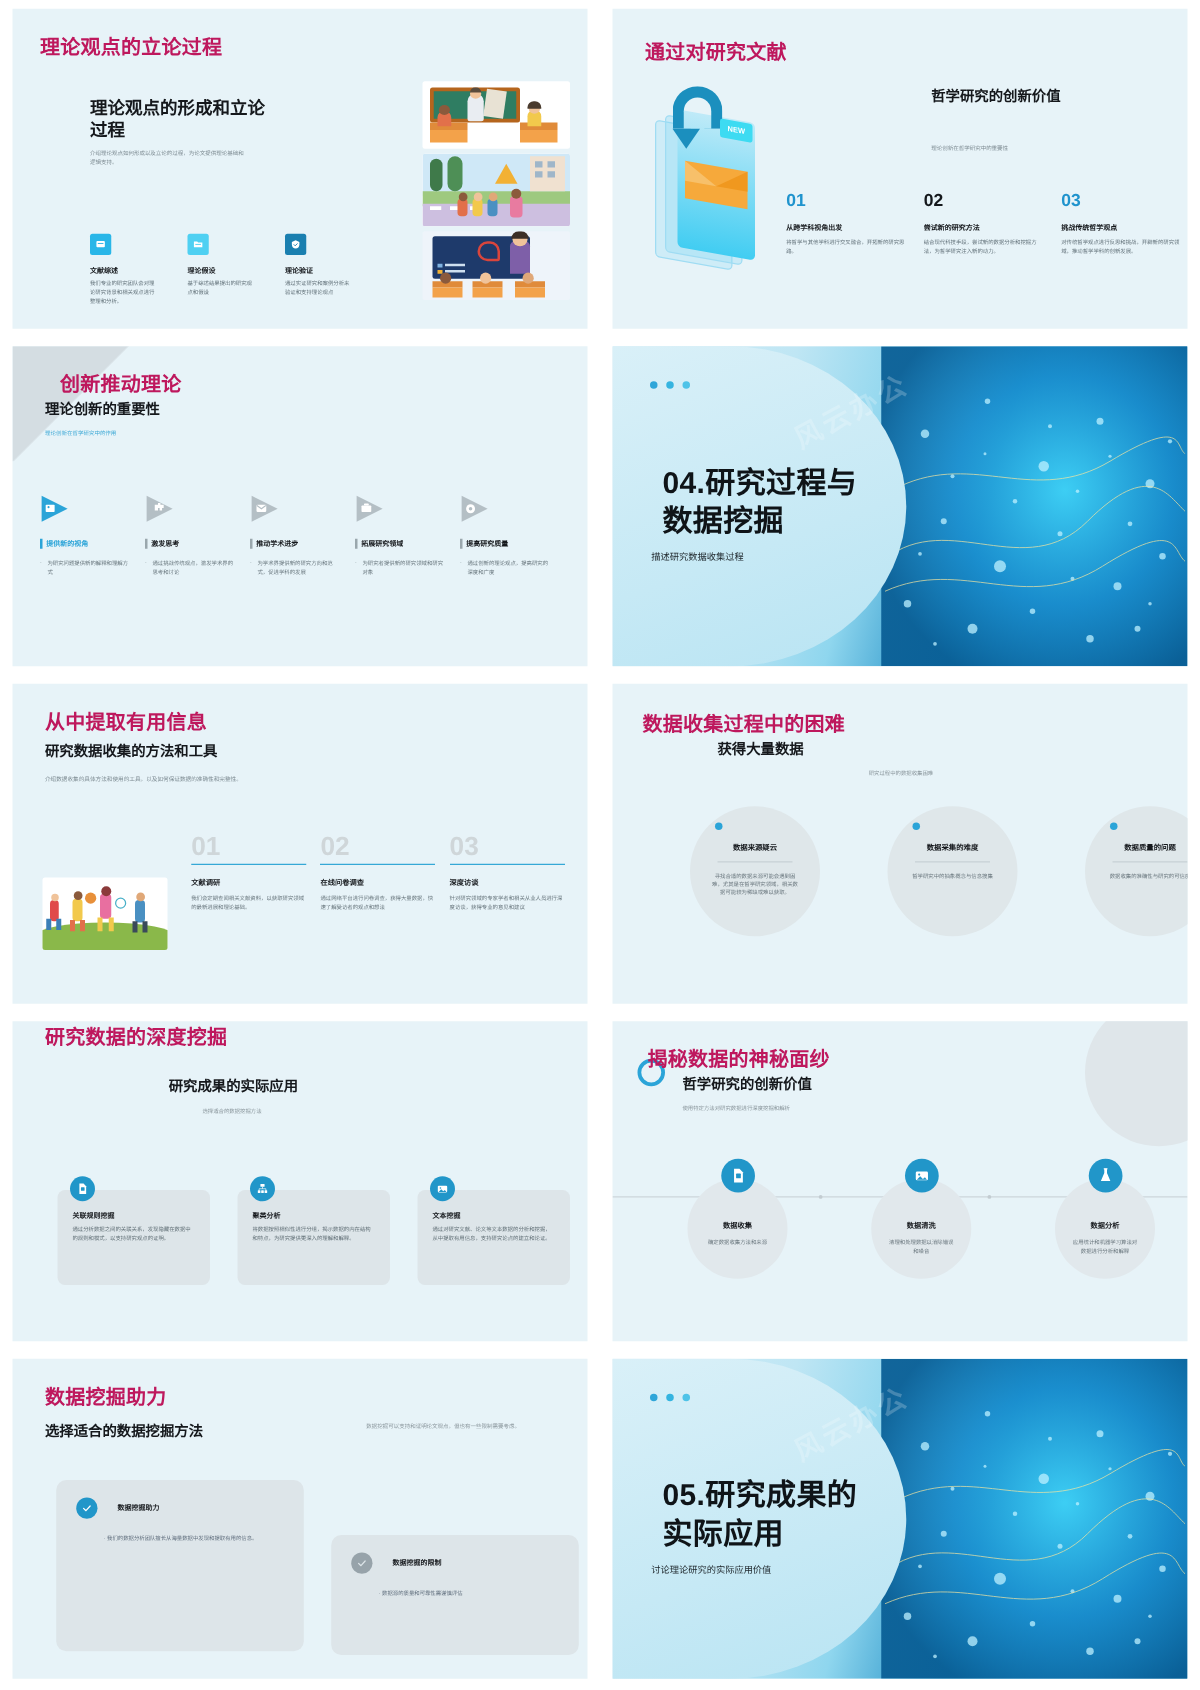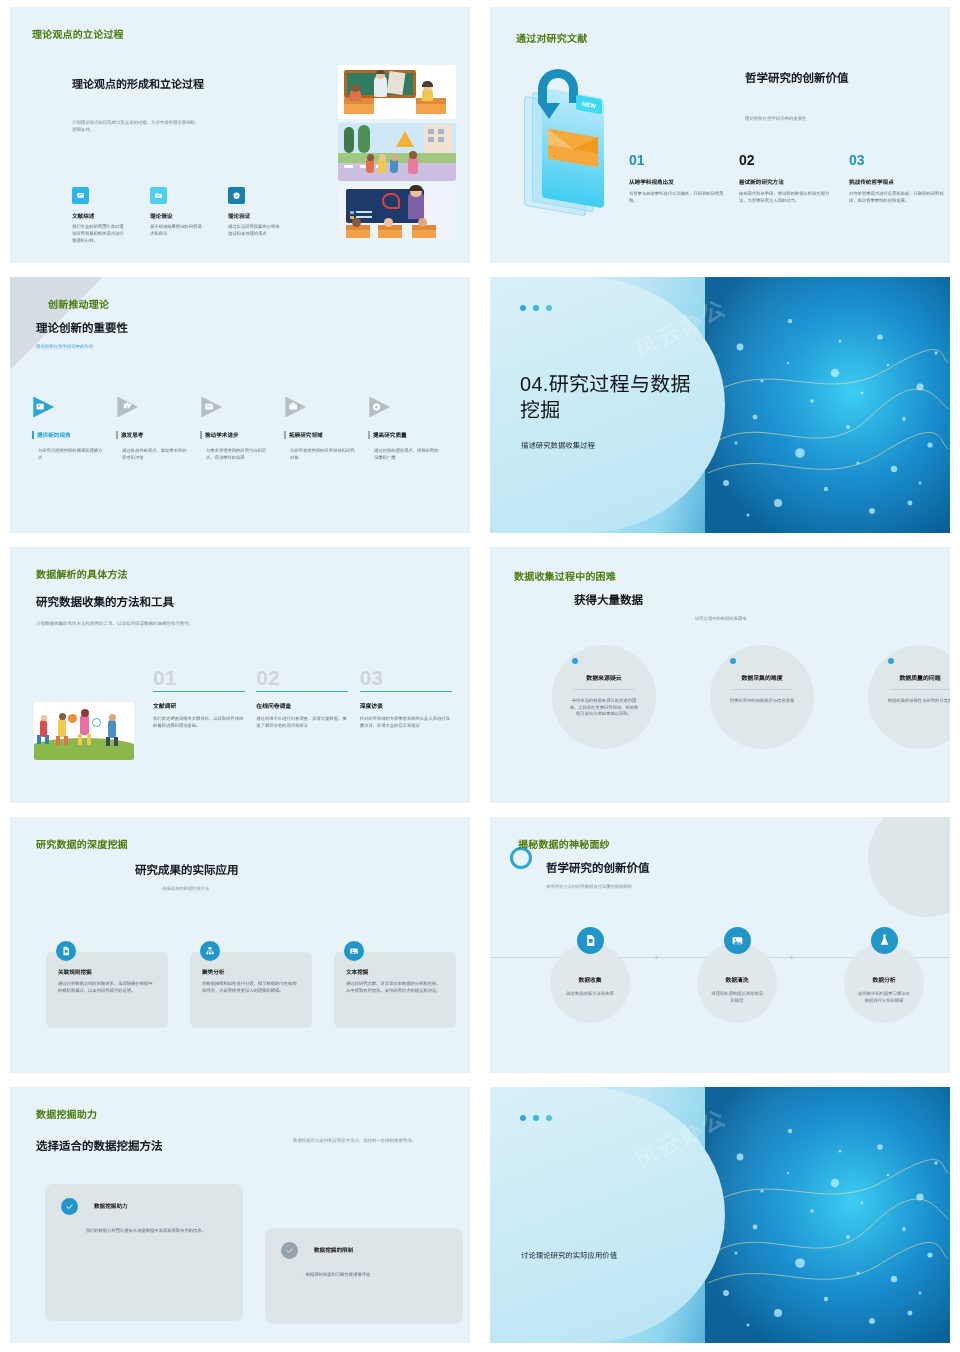--- a/index.html
+++ b/index.html
@@ -27,21 +27,21 @@
     position: absolute;
     left: 10px; top: 7px;
     width: 460px; height: 256px;
     background: #e7f3f8;
     overflow: hidden;
   }
   .inner.full { left: 10px; top: 7px; width: 460px; height: 256px; }
 
   
   .ttl {
-    font-size: 10px; font-weight: bold; color: #4d7c0f;
+    font-size: 16px; font-weight: bold; color: #be185d;
     letter-spacing: .2px; line-height: 1.25;
   }
   .sub-h {
     font-size: 11.5px; font-weight: bold; color: #15181c; line-height: 1.3;
   }
   .tiny {
     font-size: 4.4px; color: #7e8c93; line-height: 1.65;
   }
   .card-h { font-size: 5.6px; font-weight: bold; color: #15181c; }
   .card-b { font-size: 4.3px; color: #64737b; line-height: 1.62; }
@@ -97,22 +97,22 @@
   .sec-left {
     position: absolute; left: 0; top: 0; width: 235px; height: 100%;
     background: linear-gradient(160deg,#d9f0f8 0%, #c6e9f5 60%, #b8e4f3 100%);
     border-radius: 0 60% 60% 0 / 0 50% 50% 0;
   }
   .sec-dots { position: absolute; left: 30px; top: 28px; display: flex; gap: 7px; }
   .sec-dot { width: 6px; height: 6px; border-radius: 50%; background: #2fa6d9; }
   .sec-dot:nth-child(2) { background: #35b4e0; }
   .sec-dot:nth-child(3) { background: #4ec3e8; }
   .sec-title {
-    position: absolute; left: 30px; top: 95px; width: 180px;
-    font-size: 20px; font-weight: normal; color: #0f1418; line-height: 1.28; letter-spacing: .3px;
+    position: absolute; left: 40px; top: 95px; width: 180px;
+    font-size: 24px; font-weight: bold; color: #0f1418; line-height: 1.28; letter-spacing: .3px;
   }
   .sec-sub {
     position: absolute; left: 31px; top: 162px; font-size: 7.4px; color: #1c2429;
   }
   .sec-wm {
     position: absolute; left: 140px; top: 34px; font-size: 22px; color: rgba(255,255,255,.22);
     transform: rotate(-28deg); font-weight: bold; letter-spacing: 3px; pointer-events: none;
   }
 
   
@@ -135,21 +135,21 @@
   .s6-c {
     width: 104px; height: 104px; border-radius: 50%;
     background: #dfe7ea; position: relative; text-align: center;
   }
   .s6-dot { position: absolute; left: 20px; top: 13px; width: 6px; height: 6px; border-radius: 50%; background: #2ba4d8; }
   .s6-h { position: absolute; left: 0; right: 0; top: 28px; font-size: 5.9px; font-weight: bold; color: #15181c; }
   .s6-line { position: absolute; left: 22px; right: 22px; top: 44px; height: 1px; background: #c7d1d5; }
   .s6-b { position: absolute; left: 16px; right: 16px; top: 53px; font-size: 4.3px; color: #6b787f; line-height: 1.55; }
 
   
-  .s7-title { position: absolute; left: 26px; top: 22px; }
+  .s7-title { position: absolute; left: 26px; top: 4px; }
   .s7-sub { position: absolute; left: 125px; top: 46px; }
   .s7-cap { position: absolute; left: 152px; top: 68px; font-size: 4.3px; color: #8b979d; }
   .s7-cards { position: absolute; left: 36px; top: 135px; display: flex; gap: 22px; }
   .s7-card {
     width: 122px; height: 76px; background: #dde5e9; border-radius: 6px;
     padding: 16px 12px 10px 12px; position: relative;
   }
   .s7-ic {
     position: absolute; left: 10px; top: -11px; width: 20px; height: 20px; border-radius: 50%;
     background: #2196c9; display: flex; align-items: center; justify-content: center;
@@ -204,21 +204,21 @@
 </style>
 </head>
 <body>
 
 <div class="deck">
 
   <div class="slide">
     <div class="inner">
       <div class="ttl s1-title">理论观点的立论过程</div>
       <div class="s1-head">
-        <div style="font-size:11px;font-weight:bold;color:#15181c;line-height:1.32">理论观点的形成和立论过程</div>
+        <div style="font-size:14px;font-weight:bold;color:#15181c;line-height:1.32">理论观点的形成和立论过程</div>
       </div>
       <div class="tiny s1-desc">介绍理论观点如何形成以及立论的过程，为论文提供理论基础和逻辑支持。</div>
 
       <div class="s1-items">
         <div class="s1-item">
           <div class="s1-ic" style="background:#29b6e8">
             <svg viewBox="0 0 24 24">
                 <rect x="3" y="5" width="18" height="13" rx="2"></rect>
                 <rect x="6" y="9" width="12" height="2" fill="#29b6e8"></rect>
               </svg>
@@ -471,21 +471,21 @@
           <span class="sec-dot"></span>
         </div>
         <div class="sec-title">04.研究过程与数据挖掘</div>
         <div class="sec-sub">描述研究数据收集过程</div>
       </div>
     </div>
   </div>
 
   <div class="slide">
     <div class="inner">
-      <div class="ttl s5-title">数据解析的具体方法</div>
+      <div class="ttl s5-title">从中提取有用信息</div>
       <div class="sub-h s5-sub">研究数据收集的方法和工具</div>
       <div class="s5-cap">介绍数据收集的具体方法和使用的工具，以及如何保证数据的准确性和完整性。</div>
 
       <div class="s5-art">
         <div style="position:absolute;left:0;top:0;width:100px;height:58px;background:#fff;border-radius:2px;overflow:hidden">
           <div style="position:absolute;left:-6px;bottom:0;width:112px;height:22px;background:#8ab84a;border-radius:50% 50% 0 0"></div>
           <div style="position:absolute;left:6px;top:18px;width:7px;height:17px;background:#e04a4a;border-radius:3px"></div>
           <div style="position:absolute;left:7px;top:13px;width:6px;height:6px;border-radius:50%;background:#f0c39a"></div>
           <div style="position:absolute;left:3px;top:33px;width:4px;height:9px;background:#3b7fb8"></div>
           <div style="position:absolute;left:11px;top:33px;width:4px;height:9px;background:#3b7fb8"></div>
@@ -729,18 +729,19 @@
             <path d="M230 112 C 290 84, 338 128, 398 92 S 450 80, 458 86"></path>
           </g>
         </svg>
         <div class="sec-left"></div>
         <div class="sec-wm">风云办公</div>
         <div class="sec-dots">
           <span class="sec-dot"></span>
           <span class="sec-dot"></span>
           <span class="sec-dot"></span>
         </div>
+        <div class="sec-title">05.研究成果的实际应用</div>
         <div class="sec-sub">讨论理论研究的实际应用价值</div>
       </div>
     </div>
   </div>
 
 </div>
 
 </body></html>

